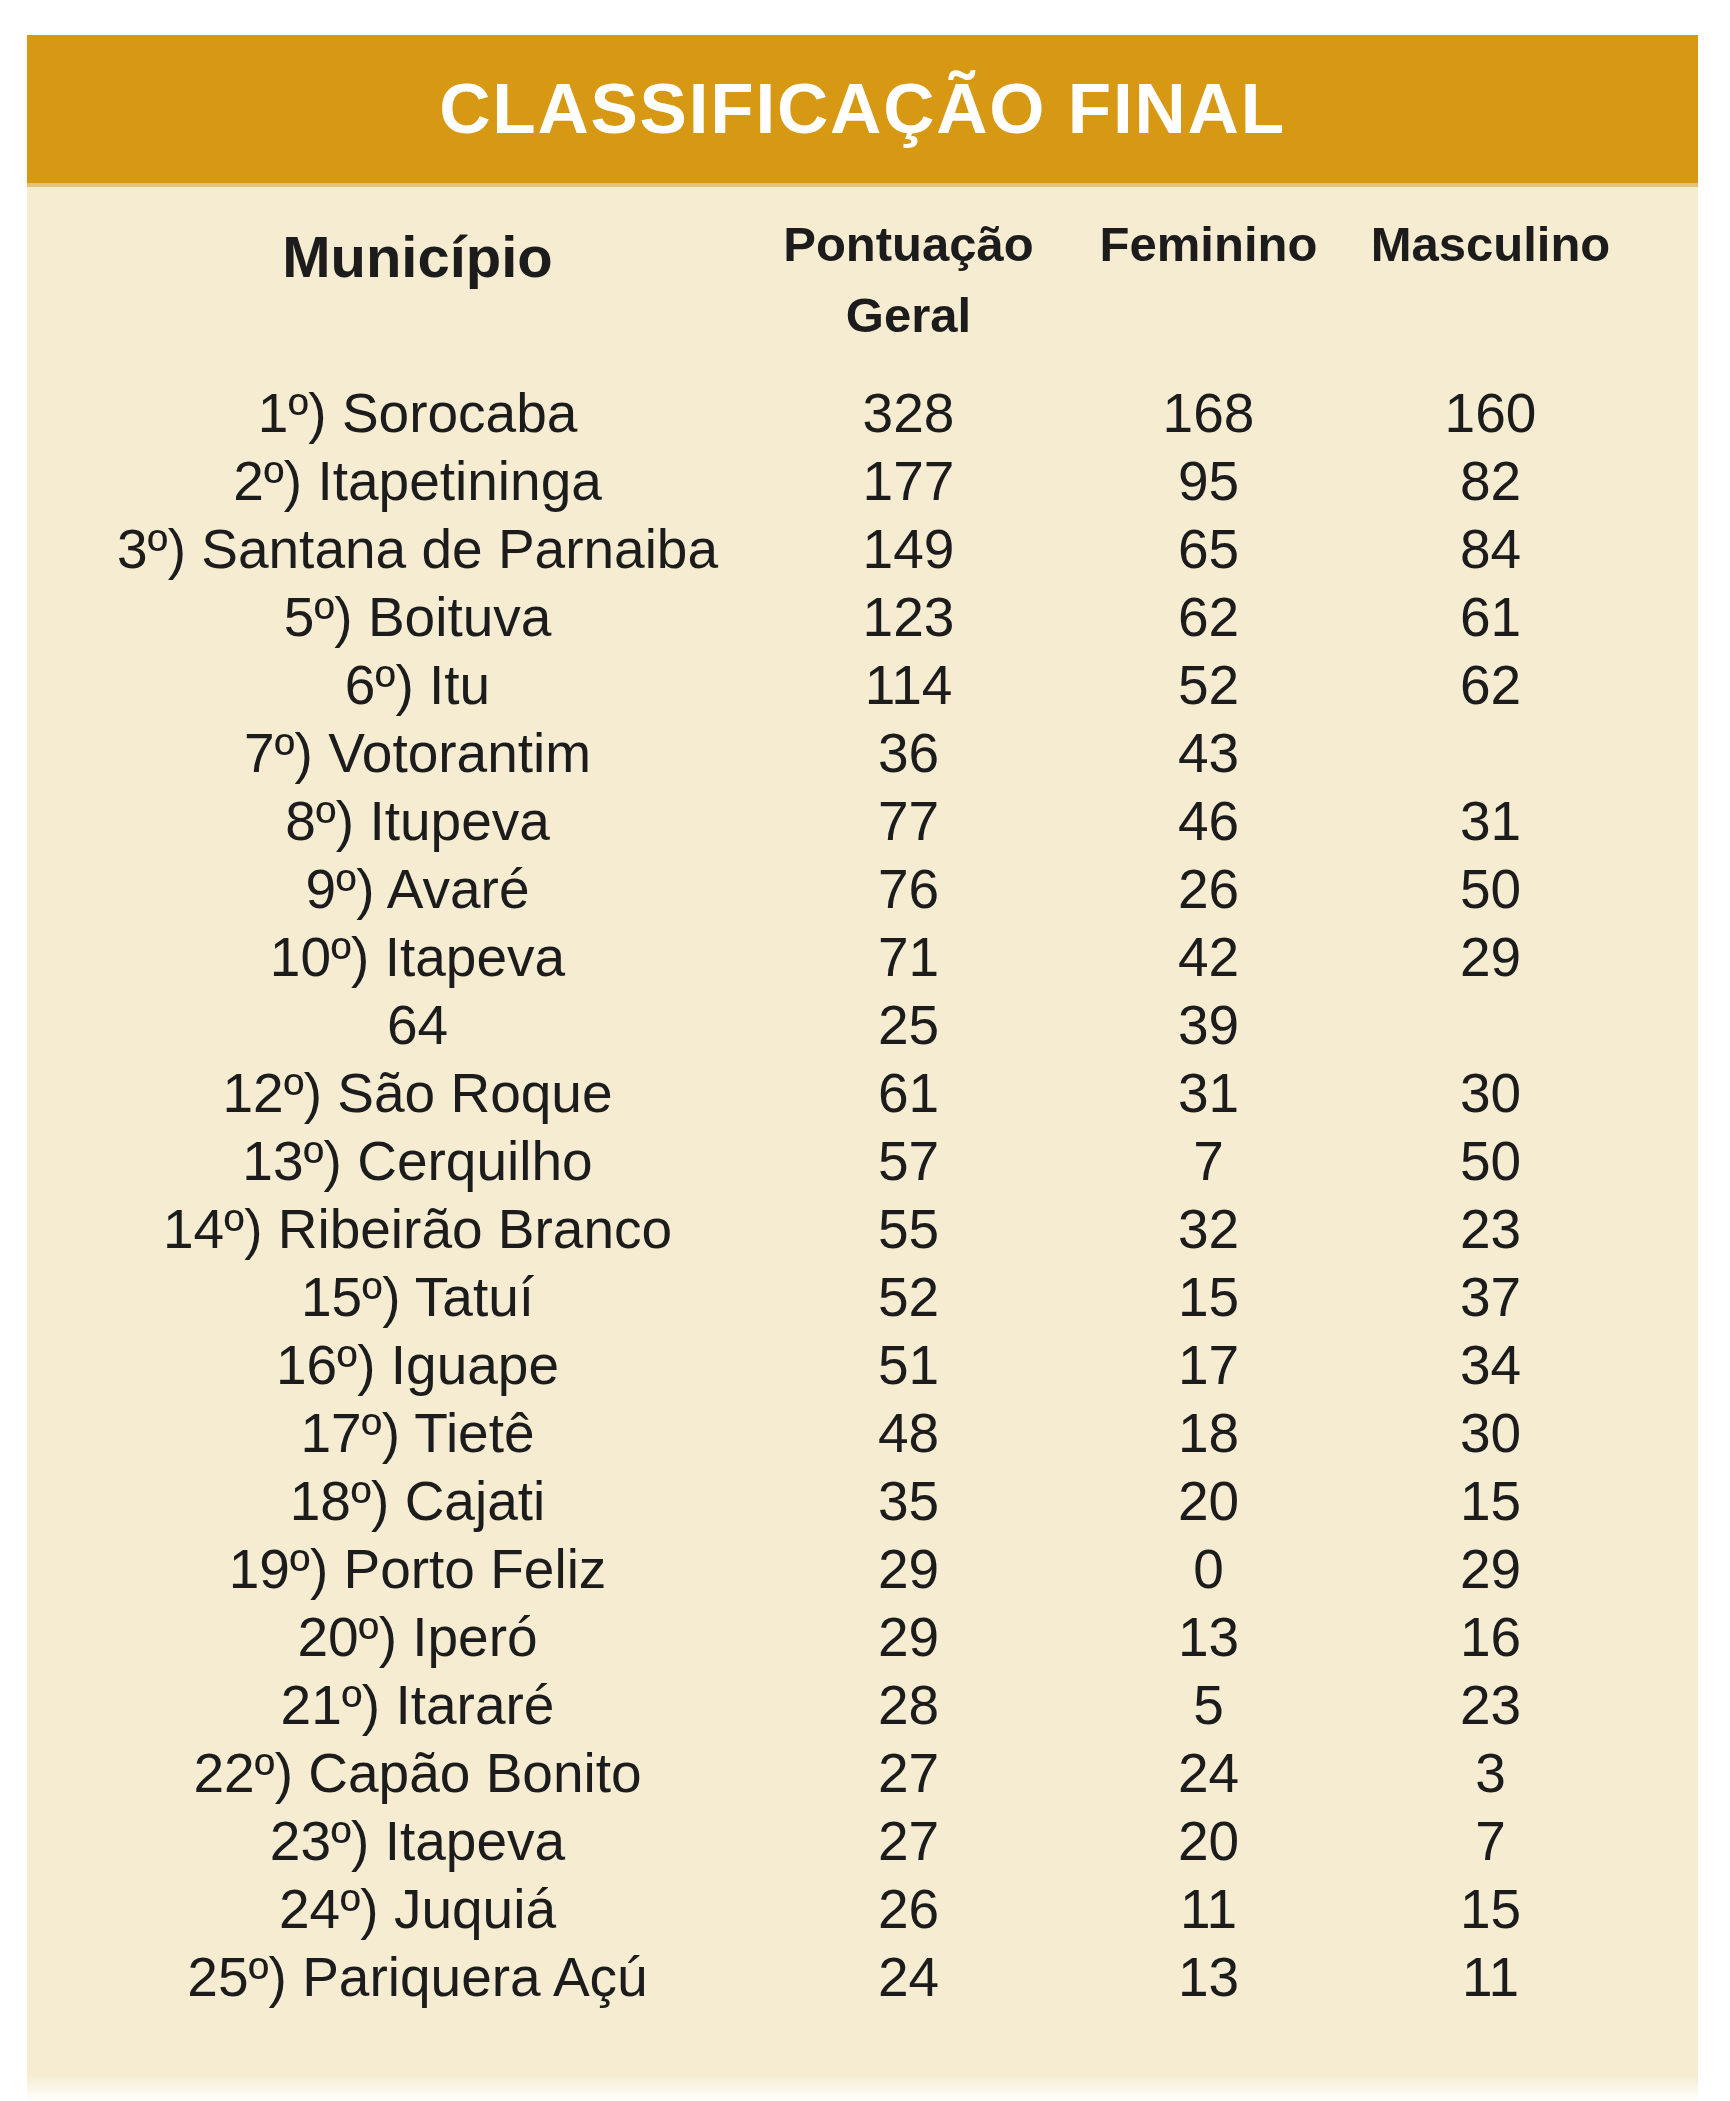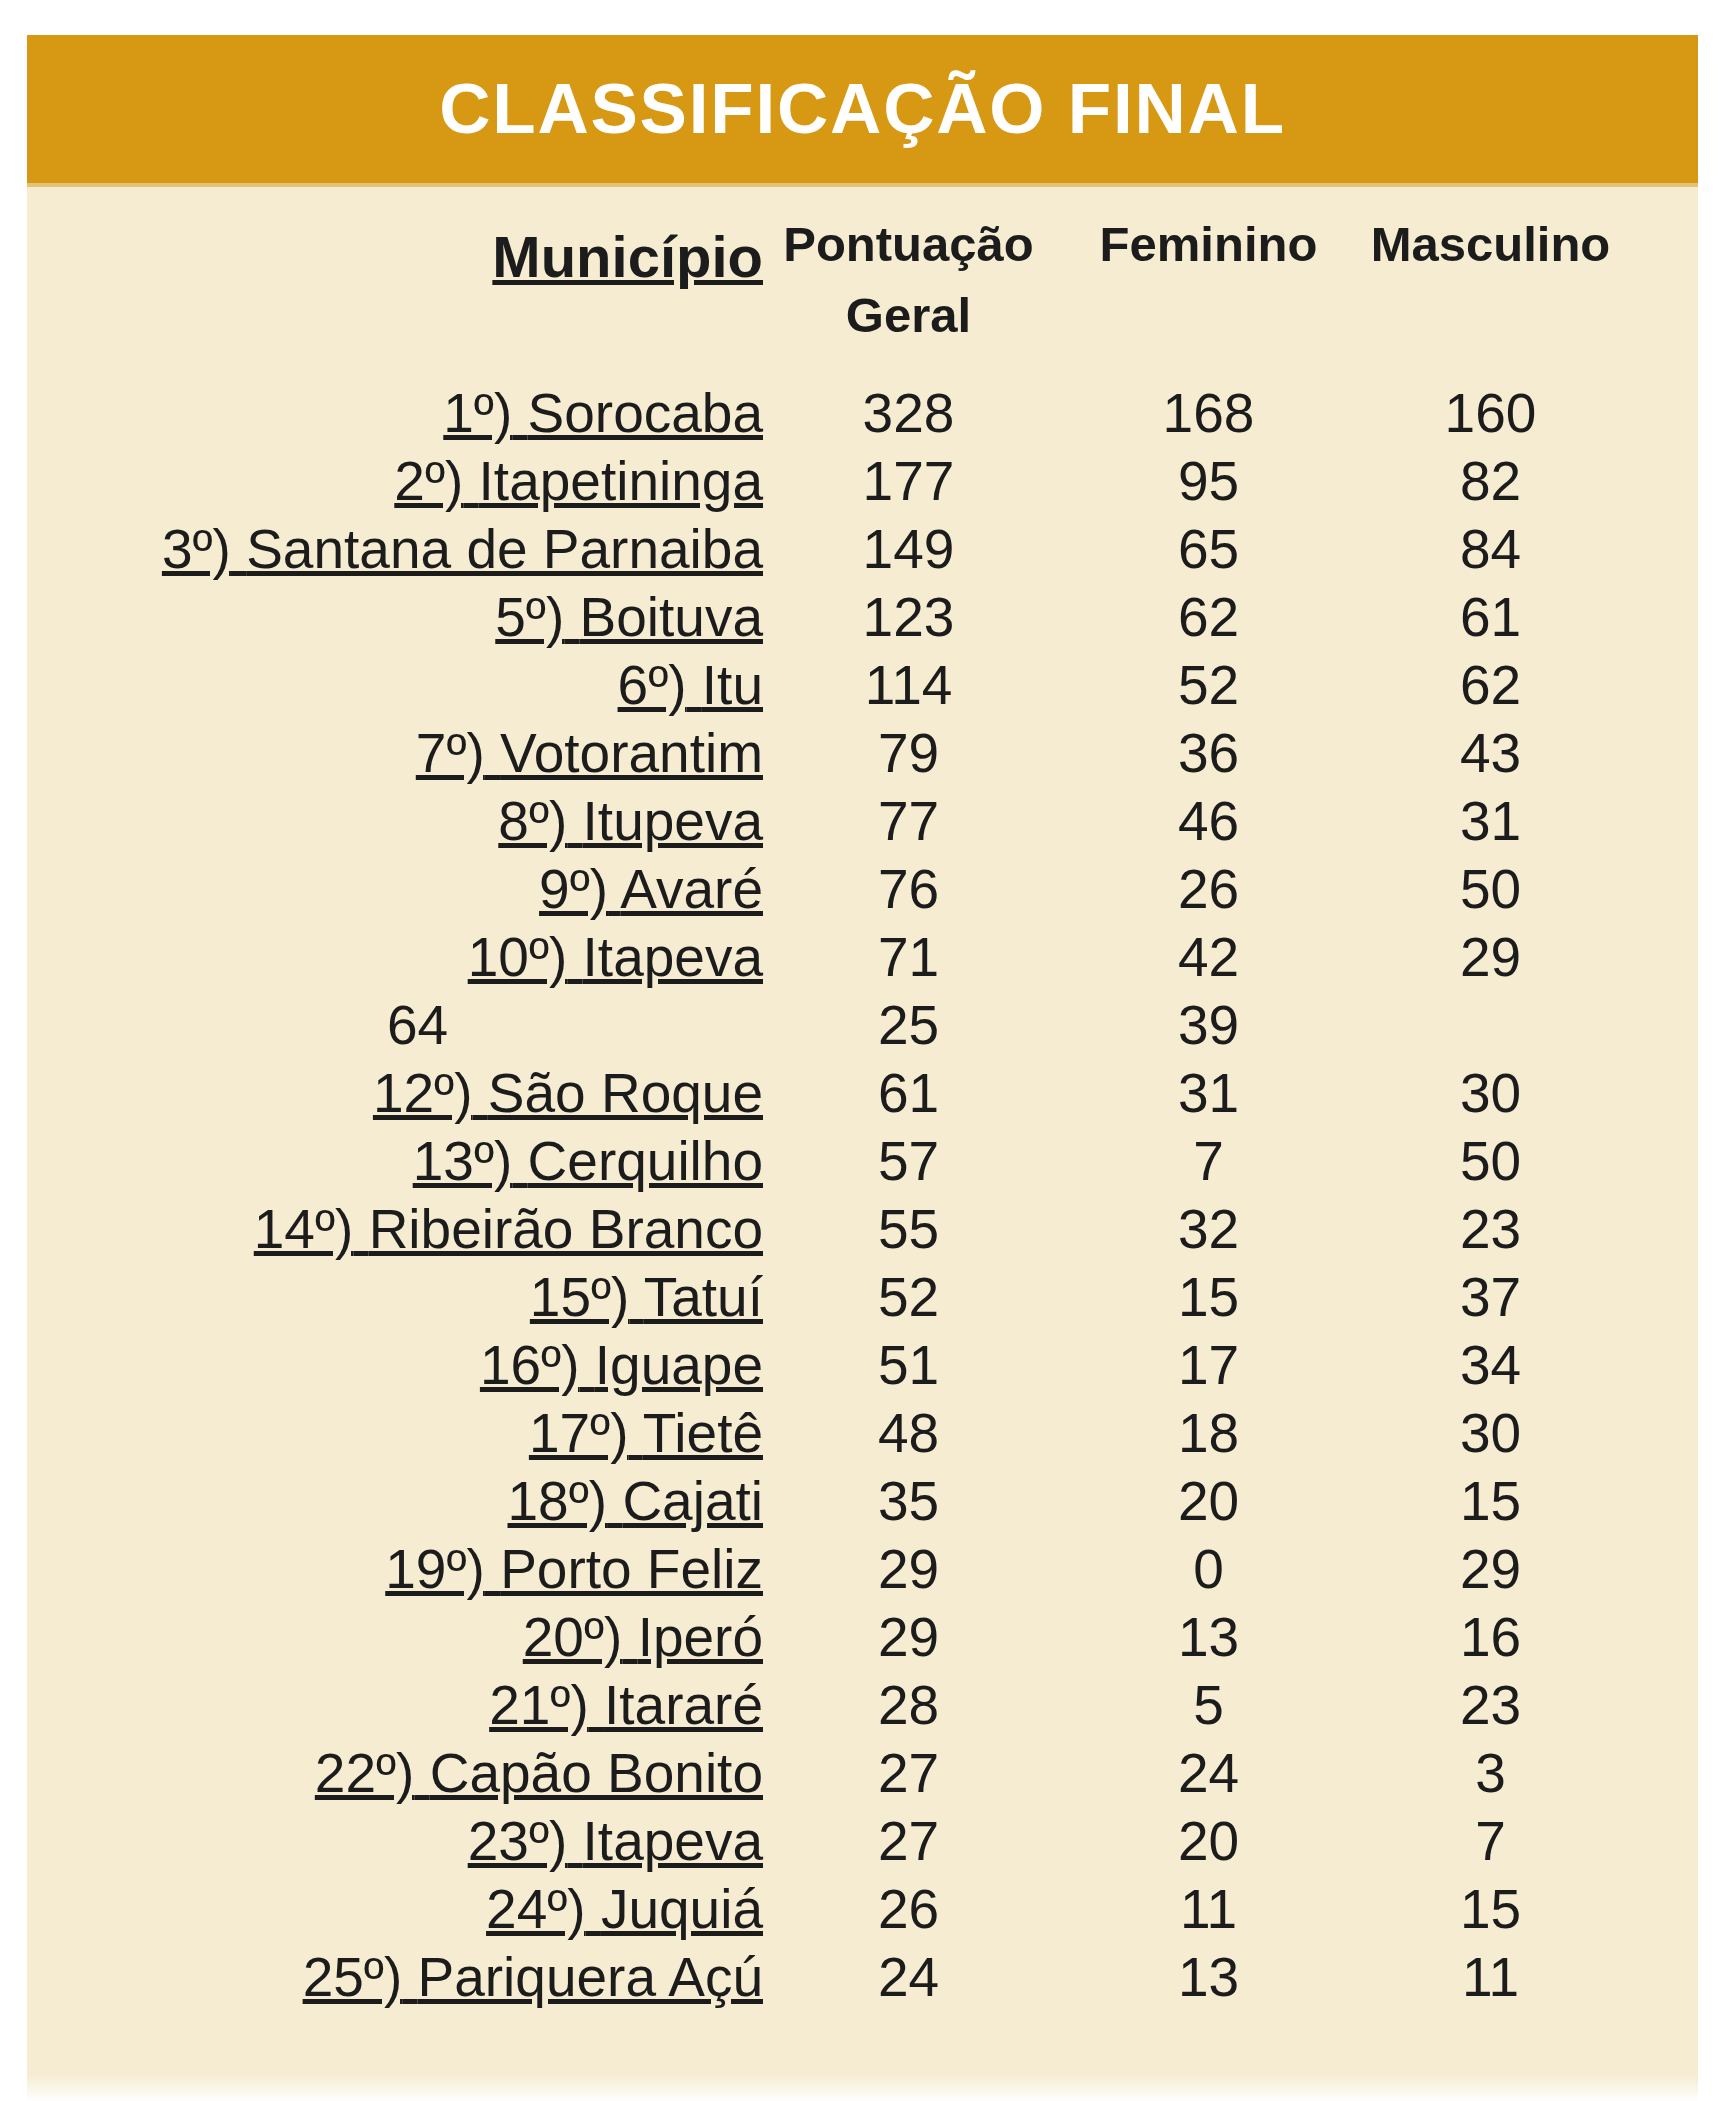--- a/index.html
+++ b/index.html
@@ -29,21 +29,21 @@
     height:1888px;
     padding:22px 35px 0 45px;
     overflow:hidden;
   }
   .grid-row{
     display:grid;
     grid-template-columns:691px 291px 309px 255px;
     align-items:start;
   }
   .header-row .cell{font-weight:bold;}
-  .cell-name{text-align:right;text-decoration:underline;}
+  .cell-name{text-align:center;}
   .cell-num{text-align:center;}
   .h-municipio{font-size:58px;padding-top:14.5px;}
   .h-col{font-size:49px;line-height:1.45;text-align:center;}
   .rows{margin-top:28px;}
   .trow{line-height:68px;font-size:55px;}
   .trow .cell-name{white-space:nowrap;}
   .bottom-fade{height:27px;background:linear-gradient(to bottom, var(--cream), #ffffff);}
 </style>
 </head>
 <body>
@@ -90,21 +90,20 @@
 
   <div class="grid-row trow">
     <div class="cell cell-name"><span>6º)</span> <span>Itu</span></div>
     <div class="cell cell-num">114</div>
     <div class="cell cell-num">52</div>
     <div class="cell cell-num">62</div>
   </div>
 
   <div class="grid-row trow">
     <div class="cell cell-name"><span>7º)</span> <span>Votorantim</span></div>
-    <div class="cell cell-num">79</div>
     <div class="cell cell-num">36</div>
     <div class="cell cell-num">43</div>
   </div>
 
   <div class="grid-row trow">
     <div class="cell cell-name"><span>8º)</span> <span>Itupeva</span></div>
     <div class="cell cell-num">77</div>
     <div class="cell cell-num">46</div>
     <div class="cell cell-num">31</div>
   </div>

